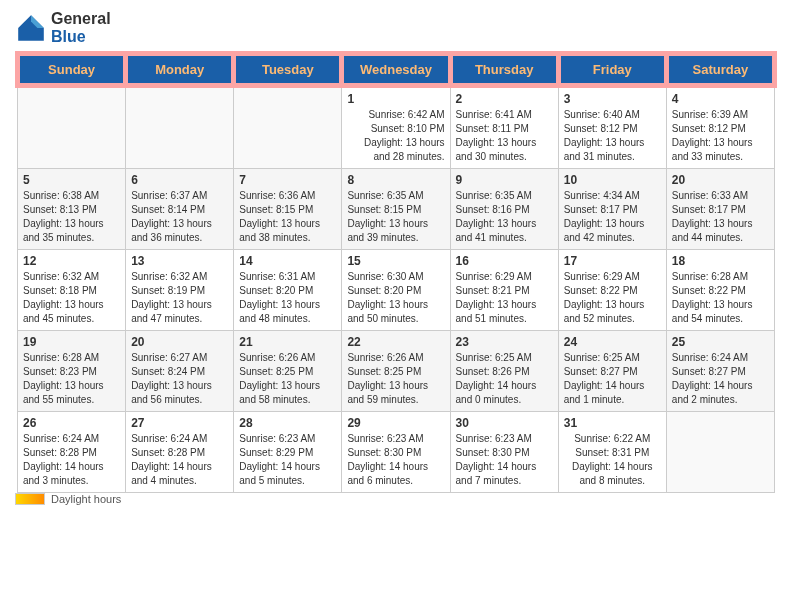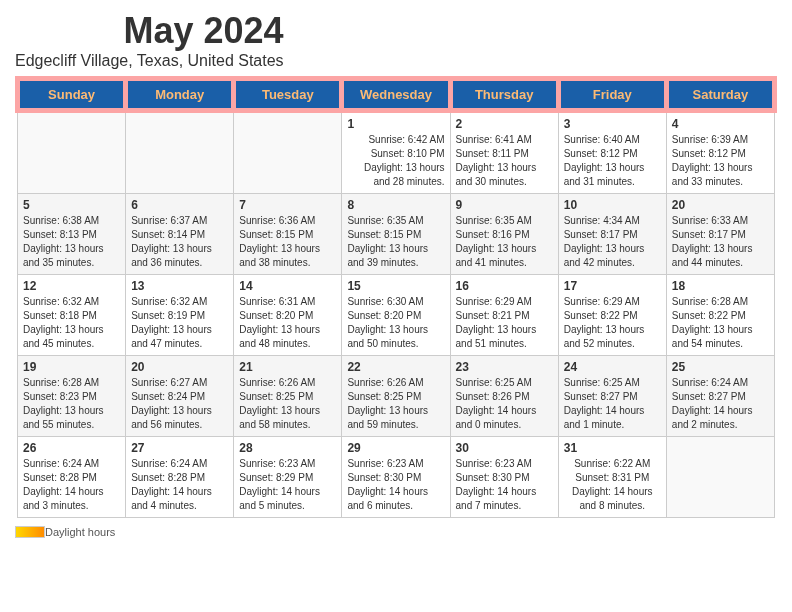--- a/index.html
+++ b/index.html
@@ -91,38 +91,45 @@
     }
     tr:nth-child(even) td {
       background-color: #f5f5f5;
     }
     tr:nth-child(even) td.empty {
       background-color: #f5f5f5;
     }
     .footer {
       display: flex;
       align-items: flex-start;
-      margin-top: 8px;
+      margin-top: 0;
+      gap: 6px;
       font-size: 11px;
       color: #555;
     }
     .legend-bar {
       width: 30px;
       height: 12px;
       background: linear-gradient(to right, #ffd700, #ff8c00);
       border: 1px solid #ccc;
     }
   </style>
 </head>
 <body>
 
 <div class="header-area">
-  <div class="title-area">
-    <div class="main-title">May 2024</div>
-    <div class="subtitle">Edgecliff Village, Texas, United States</div>
+  <div class="logo">
+    <svg class="logo-icon" viewBox="0 0 40 40">
+      <polygon points="20,4 36,20 36,36 4,36 4,20" fill="#1a5fa8"></polygon>
+      <polygon points="20,4 36,20 28,20 20,12" fill="#4a9fd4"></polygon>
+    </svg>
+    <div class="logo-text">
+      <span class="logo-general">General</span>
+      <span class="logo-blue">Blue</span>
+    </div>
   </div>
 </div>
 
 <table>
   <thead>
     <tr>
     <th>Sunday</th>
         <th>Monday</th>
         <th>Tuesday</th>
         <th>Wednesday</th>

